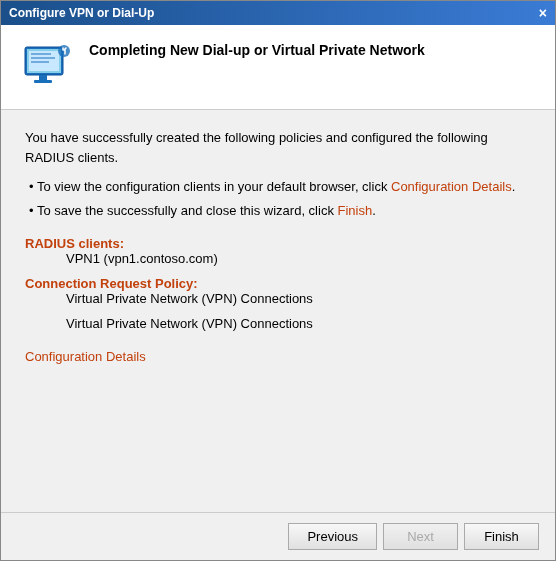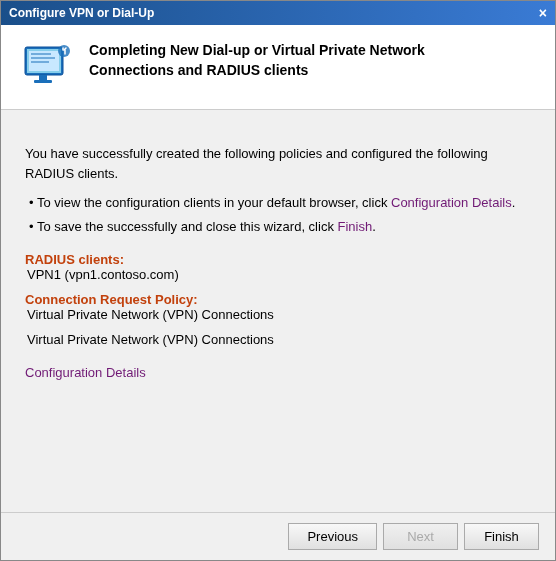--- a/index.html
+++ b/index.html
@@ -64,55 +64,56 @@
     }
     .header-title {
       font-size: 14px;
       font-weight: bold;
       color: #000;
       line-height: 1.4;
     }
     .content-section {
       background: #f0f0f0;
       flex: 1;
-      padding: 34px 24px;
+      padding: 18px 24px;
       overflow-y: auto;
     }
     .intro-text {
       color: #000;
       margin-bottom: 10px;
       line-height: 1.5;
     }
     .bullet-list {
       margin-bottom: 16px;
       padding-left: 4px;
     }
     .bullet-item {
       display: flex;
       align-items: flex-start;
       gap: 4px;
       margin-bottom: 4px;
       line-height: 1.5;
       color: #000;
     }
     .bullet-item a, .link {
-      color: #701a75;
+      color: #c2410c;
       text-decoration: none;
       cursor: pointer;
     }
     .info-block {
       margin-bottom: 10px;
     }
     .info-label {
       font-weight: bold;
       color: #c2410c;
     }
     .info-value {
       color: #000;
       padding-left: 2px;
+      margin-left: 39px;
     }
     .config-link-section {
       margin-top: 18px;
     }
     .footer {
       background: #f0f0f0;
       border-top: 1px solid #ccc;
       padding: 10px 16px;
       display: flex;
       justify-content: flex-end;
@@ -165,21 +166,20 @@
         <rect x="13" y="39" width="18" height="3" rx="1" fill="#1a6fba"></rect>
 
         <ellipse cx="43" cy="10" rx="6" ry="6" fill="#1a6fba" opacity="0.8"></ellipse>
         <line x1="42" y1="9" x2="42" y2="7" stroke="white" stroke-width="1.5" stroke-linecap="round"></line>
         <line x1="43" y1="9" x2="45" y2="7" stroke="white" stroke-width="1.5" stroke-linecap="round"></line>
         <line x1="44" y1="9" x2="44" y2="13" stroke="white" stroke-width="1.5" stroke-linecap="round"></line>
       </svg>
     </div>
     <div class="header-title">
       <span>Completing New Dial-up or Virtual Private Network</span><br>
-      <span>Connections and RADIUS clients</span>
     </div>
   </div>
 
   <div class="content-section">
     <p class="intro-text">You have successfully created the following policies and configured the following RADIUS clients.</p>
 
     <div class="bullet-list">
       <div class="bullet-item">
         <span>
           <span>• To view the configuration clients in your default browser, click </span><a>Configuration Details</a><span>.</span>

